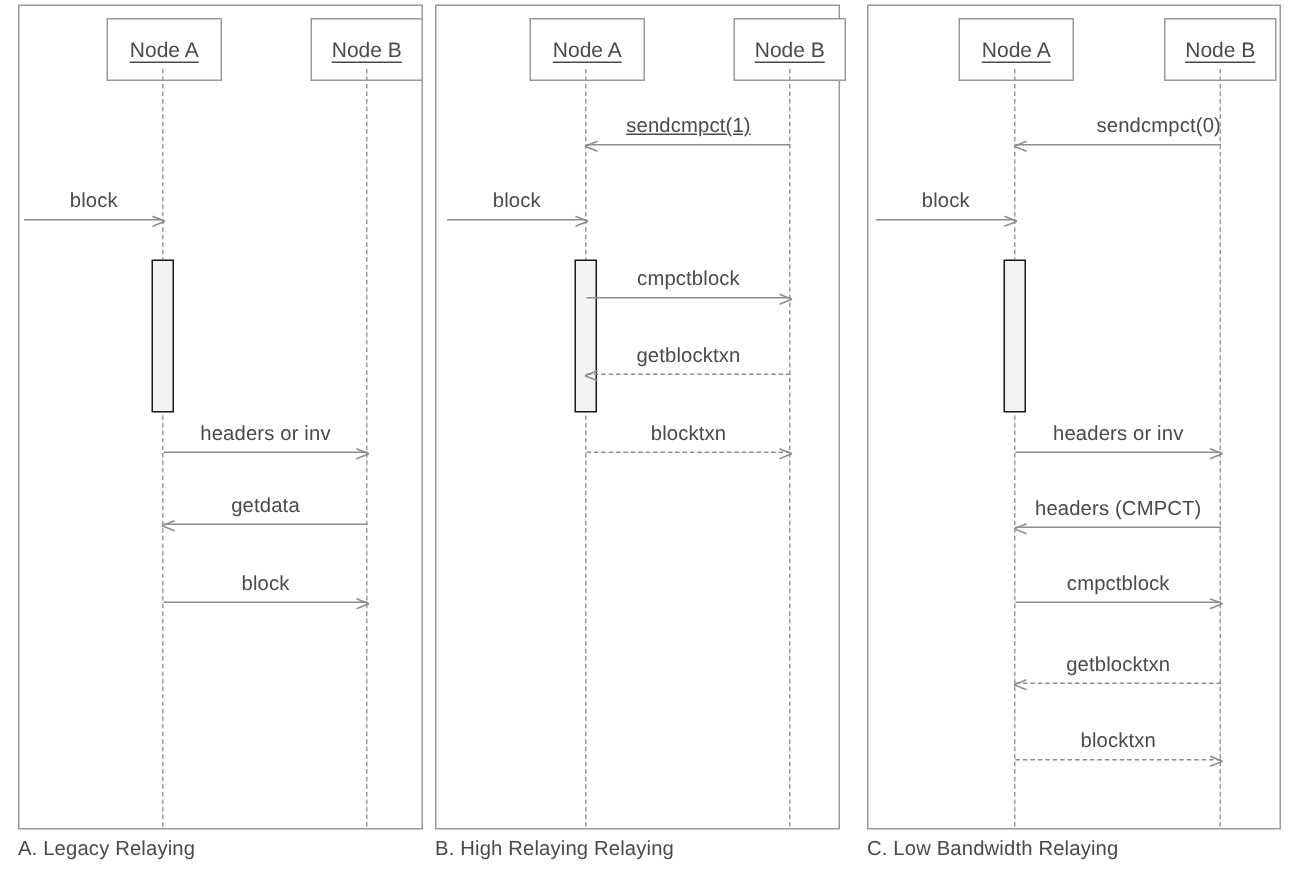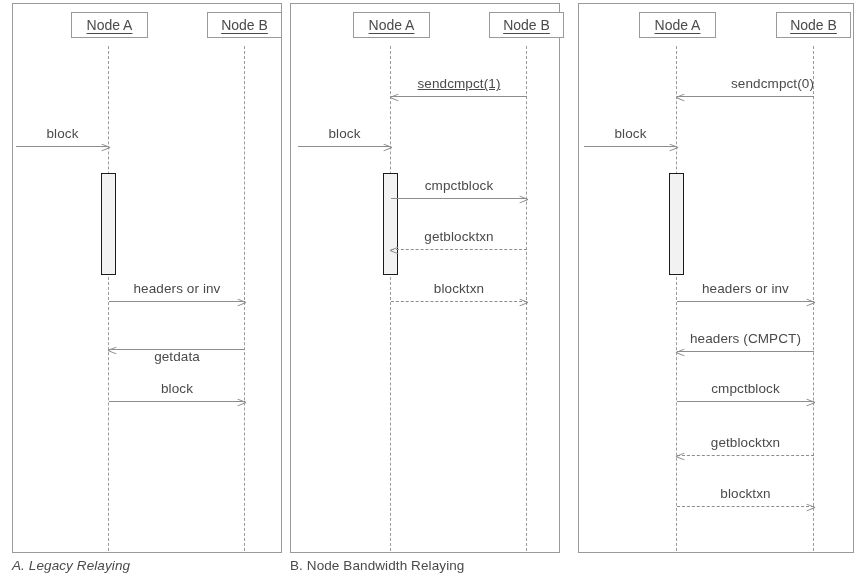--- a/index.html
+++ b/index.html
@@ -33,28 +33,28 @@
   .panel-c { left: 578px; width: 276px; }
 
   .caption {
     position: absolute;
     top: 558px;
     font-size: 13.5px;
     color: #4a4a4a;
     white-space: nowrap;
     letter-spacing: 0.1px;
   }
-  .cap-a { left: 12px; font-style: italic; }
+  .cap-a { left: 12px; }
   .cap-b { left: 290px; }
   .cap-c { left: 578px; }
 
   
   .node-box {
     position: absolute;
-    height: 26px;
+    height: 42px;
     border: 1px solid #9a9a9a;
     box-sizing: border-box;
     background: #ffffff;
     display: flex;
     align-items: center;
     justify-content: center;
   }
   .node-box span {
     font-size: 14px;
     color: #4a4a4a;
@@ -142,21 +142,21 @@
     <div class="msg-label" style="left:3px; top:122px; width:93px;">block</div>
 
     <div class="msg arrow-right" style="left:96px; top:297px; width:136px;">
       <span class="arrowhead"></span>
     </div>
     <div class="msg-label" style="left:96px; top:277px; width:136px;">headers or inv</div>
 
     <div class="msg arrow-left" style="left:96px; top:345px; width:136px;">
       <span class="arrowhead"></span>
     </div>
-    <div class="msg-label" style="left:96px; top:325px; width:136px;margin-top:20px;">getdata</div>
+    <div class="msg-label" style="left:96px; top:325px; width:136px;">getdata</div>
 
     <div class="msg arrow-right" style="left:96px; top:397px; width:136px;">
       <span class="arrowhead"></span>
     </div>
     <div class="msg-label" style="left:96px; top:377px; width:136px;">block</div>
   </div>
 
   <div class="panel panel-b">
     <div class="node-box" style="left:62px; top:8px; width:77px;">
       <span>Node A</span>
@@ -239,15 +239,16 @@
     </div>
     <div class="msg-label" style="left:98px; top:431px; width:137px;">getblocktxn</div>
 
     <div class="msg dashed arrow-right" style="left:98px; top:502px; width:137px;">
       <span class="arrowhead"></span>
     </div>
     <div class="msg-label" style="left:98px; top:482px; width:137px;">blocktxn</div>
   </div>
 
   <div class="caption cap-a">A. Legacy Relaying</div>
-  <div class="caption cap-b">B. Node Bandwidth Relaying</div>
+  <div class="caption cap-b">B. High Relaying Relaying</div>
+  <div class="caption cap-c">C. Low Bandwidth Relaying</div>
 
 </div>
 
 </body></html>

